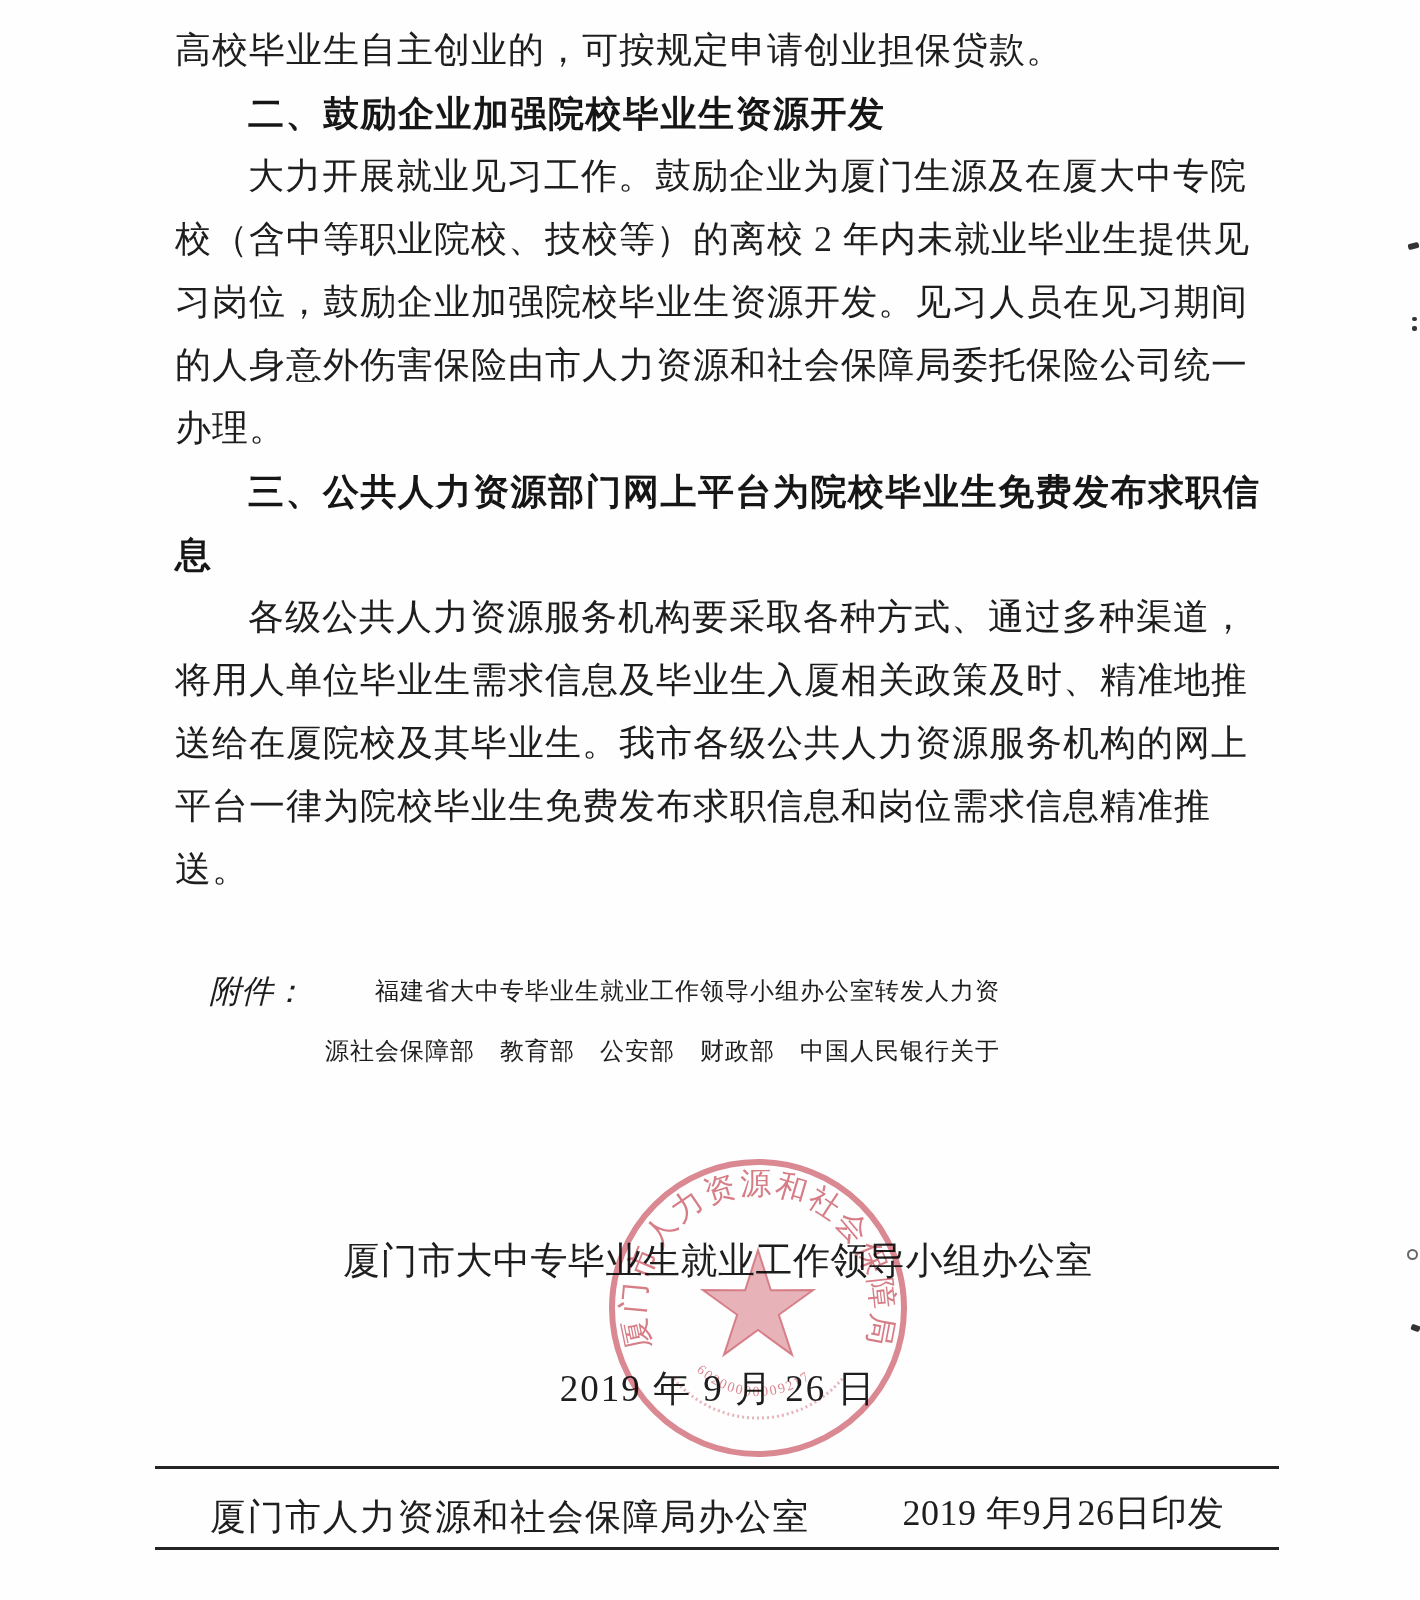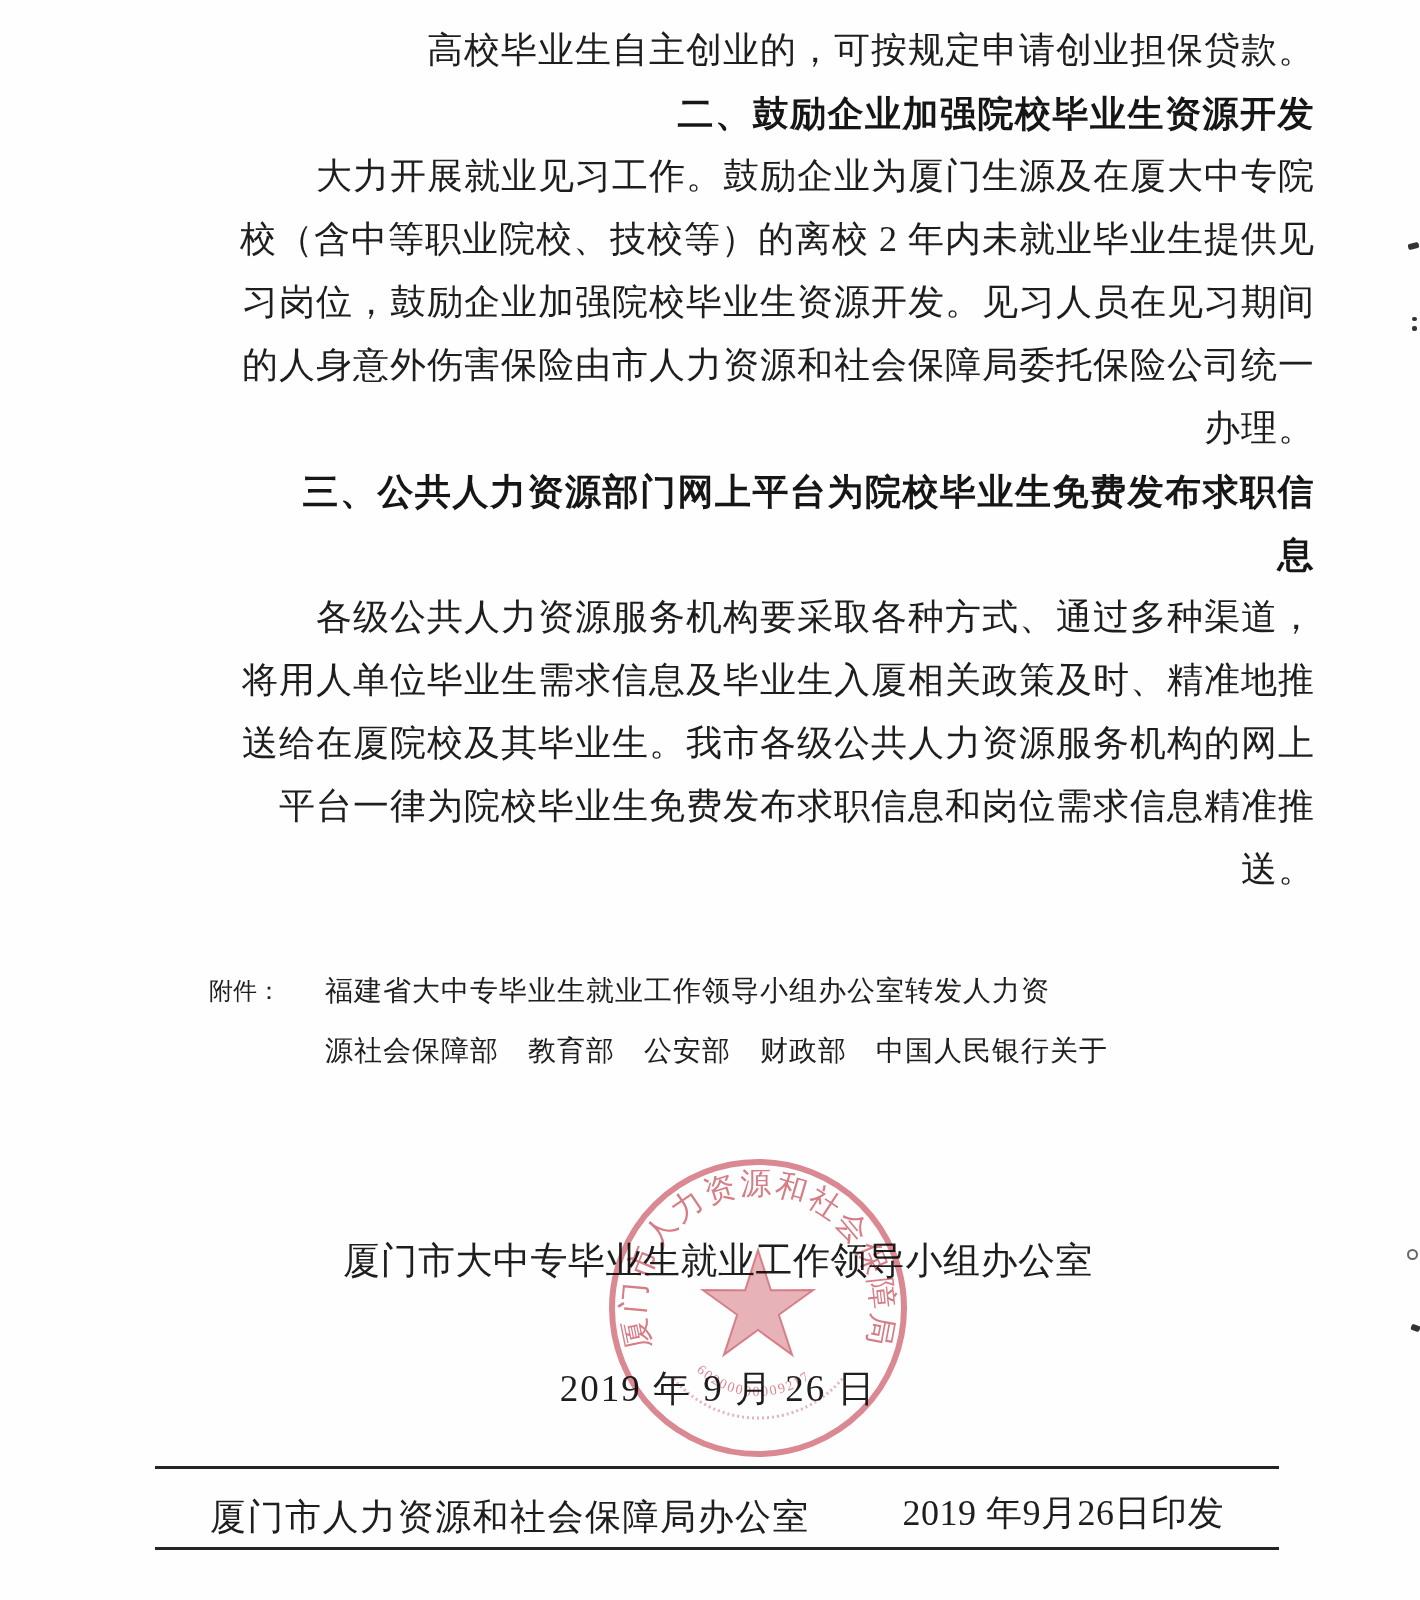--- a/index.html
+++ b/index.html
@@ -4,30 +4,30 @@
 <style>
   html,body{margin:0;padding:0;}
   body{
     width:1420px;height:1600px;position:relative;overflow:hidden;
     background:#fefefe;color:#1e1e1e;
     font-family:"Liberation Serif", serif;
   }
   .page{position:absolute;inset:0;}
 
   
-  .body-lines{position:absolute;left:175px;top:19px;width:1140px;text-align:right;}
+  .body-lines{position:absolute;left:175px;top:19px;width:1140px;}
   .line{height:63px;line-height:63px;font-size:36px;letter-spacing:1px;white-space:nowrap;}
   .line.indent{padding-left:73px;}
   .line.bold{font-family:"Liberation Sans", sans-serif;font-weight:700;letter-spacing:1.5px;color:#161616;}
 
   
   .attachment{position:absolute;left:209px;top:961px;}
   .att-row{display:flex;align-items:flex-start;}
-  .att-label{flex:none;width:116px;font-size:24px;line-height:60px;}
-  .att-line{font-size:28px;line-height:60px;letter-spacing:1px;white-space:nowrap;}
+  .att-label{flex:none;width:116px;font-size:32px;line-height:60px;font-style:italic;}
+  .att-line{font-size:24px;line-height:60px;letter-spacing:1px;white-space:nowrap;text-align:right;}
 
   
   .sig-line{position:absolute;left:calc(50% + 8px);transform:translateX(-50%);white-space:nowrap;}
   .sig-org{top:1236px;font-size:37px;letter-spacing:0.5px;}
   .sig-behalf{top:1297px;font-size:34px;letter-spacing:0.5px;}
   .sig-date{top:1364px;font-size:37px;letter-spacing:2px;}
 
   
   .rule{position:absolute;left:155px;width:1124px;background:#242424;}
   .rule-top{top:1466px;height:3px;}

